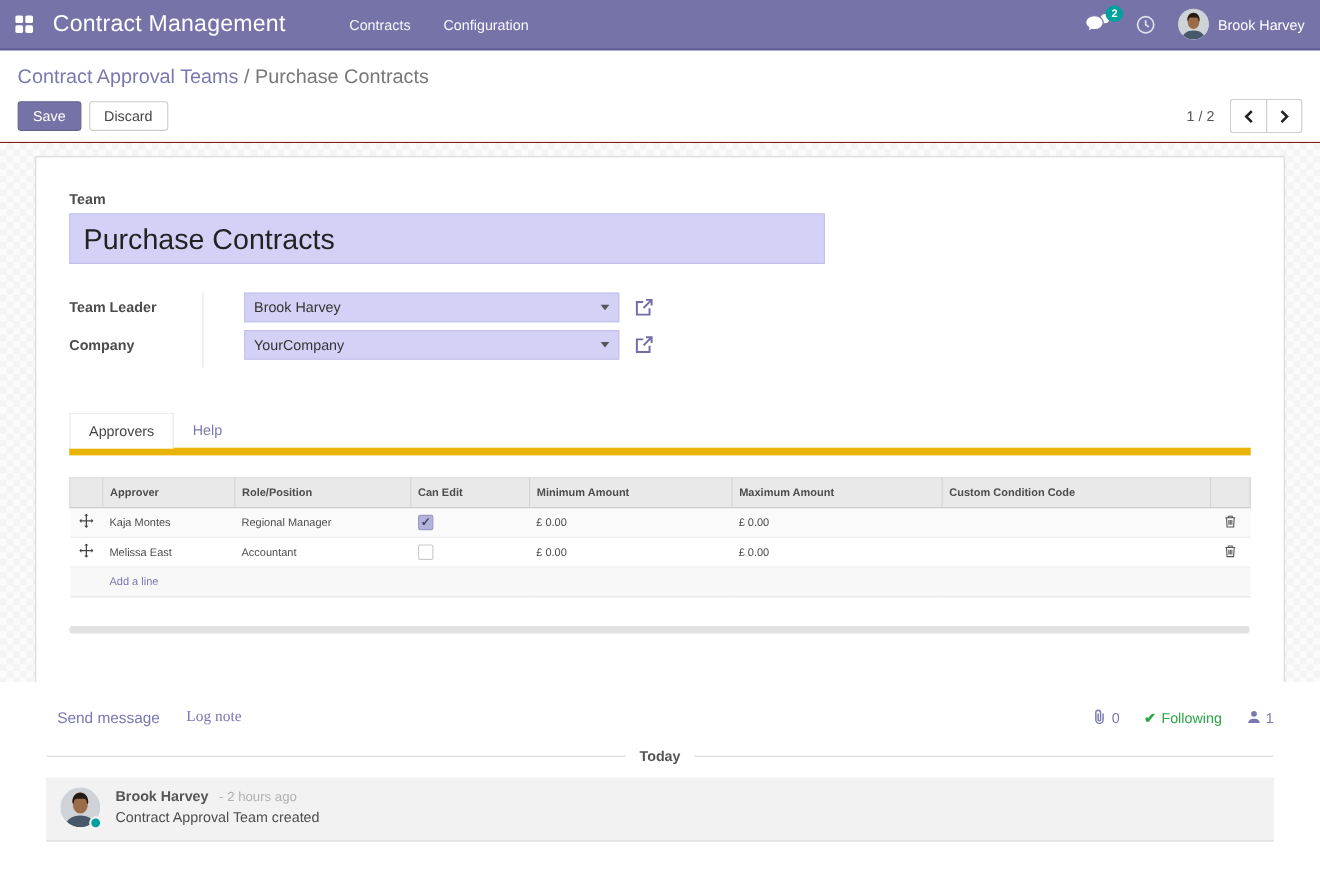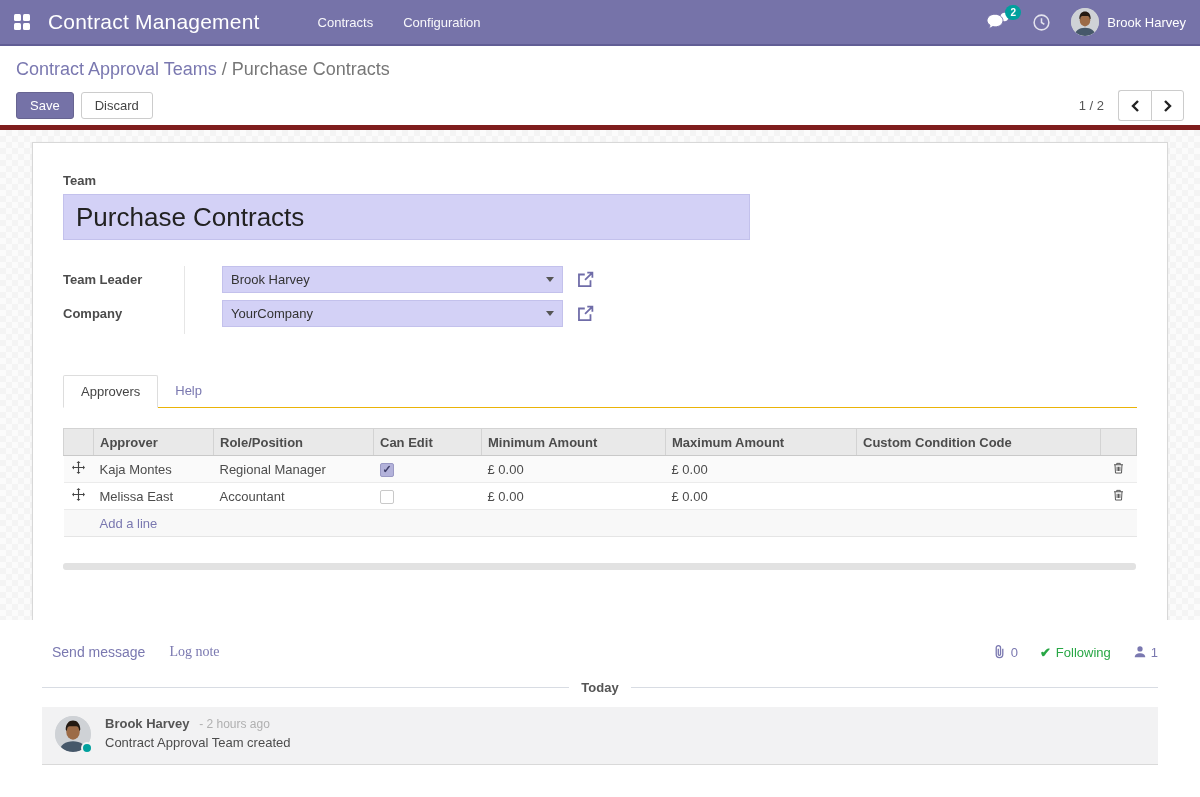--- a/index.html
+++ b/index.html
@@ -20,21 +20,21 @@
   .badge { position:absolute; top:-7px; right:-9px; background:#00a09d; color:#fff;
     font-size:10px; line-height:15px; min-width:16px; text-align:center;
     border-radius:8px; padding:0 3px; font-weight:bold; }
   .clock-wrap { color:rgba(255,255,255,.8); cursor:pointer; display:flex; }
   .user-wrap { display:flex; align-items:center; gap:8px; cursor:pointer; }
   .avatar-sm { width:28px; height:28px; border-radius:50%; overflow:hidden; background:#cfd2d6; }
   .user-name { font-size:13px; color:#fff; }
 
   
   .control-panel { background:#fff; padding:13px 16px 0 16px; height:84px;
-    border-bottom:5px solid #7f1d1d; }
+    border-bottom:1px solid #7f1d1d; }
   .breadcrumb { font-size:18px; color:#777; }
   .breadcrumb .bc-link { color:#7a78b0; cursor:pointer; }
   .cp-row { display:flex; align-items:center; margin-top:10px; }
   .btn { font-size:13px; padding:5px 13px; border-radius:3px; cursor:pointer; border:1px solid transparent; }
   .btn-save { background:#7572a7; border-color:#676491; color:#fff; margin-right:7px; }
   .btn-discard { background:#fff; border-color:#ccc; color:#444; }
   .pager { margin-left:auto; display:flex; align-items:center; gap:14px; }
   .pager-count { font-size:13px; color:#555; }
   .pager-btns { display:flex; }
   .pager-btn { width:33px; height:31px; background:#fff; border:1px solid #ccc; cursor:pointer;
@@ -57,28 +57,28 @@
   .group-labels { width:122px; border-right:1px solid #e6e6e6;text-align:right; }
   .group-fields { padding-left:37px; }
   .g-row { height:27px; margin-bottom:7px; display:flex; align-items:center; }
   .dd { width:341px; height:27px; background:#d3d1f6; border:1px solid #c3c1ec;
     display:flex; align-items:center; font-size:13px; color:#333; padding:0 8px; cursor:pointer; }
   .dd .caret { margin-left:auto; width:0; height:0; border-left:4px solid transparent;
     border-right:4px solid transparent; border-top:5px solid #555; }
   .ext-link { color:#6f6ca8; margin-left:13px; display:flex; cursor:pointer; }
 
   
-  .tabs { margin-top:40px; display:flex; border-bottom:1px solid #eab308; }
+  .tabs { margin-top:40px; display:flex; border-bottom:7px solid #eab308; }
   .tab { font-size:13px; padding:8px 17px; cursor:pointer; position:relative; top:1px; }
   .tab.active { background:#fff; border:1px solid #ddd; border-bottom:1px solid #fff;
     border-radius:2px 2px 0 0; color:#444; }
   .tab.inactive { color:#7a78b0; }
 
   
-  table.o-list { margin-top:20px; width:1073px; border-collapse:collapse; table-layout:fixed; font-size:13px; }
+  table.o-list { margin-top:20px; width:1073px; border-collapse:collapse; table-layout:fixed; font-size:10px; }
   table.o-list th { background:#e9e9e9; font-weight:bold; color:#4c4c4c; text-align:left;
     height:27px; padding:0 6px; border:1px solid #d3d3d3; border-bottom:1px solid #c9c9c9; cursor:pointer; }
   table.o-list th.num, table.o-list td.num { text-align:left; padding-right:12px; }
   table.o-list td { height:27px; padding:0 6px; border-bottom:1px solid #ebebeb; color:#4c4c4c; }
   tr.row-odd td { background:#fafafa; }
   td.handle-cell, td.trash-cell { text-align:center; color:#444; cursor:pointer; }
   .checkbox { display:inline-block; width:14px; height:14px; border:1px solid #c9c9c9;
     border-radius:2px; background:#fff; vertical-align:middle; cursor:pointer; position:relative; }
   .checkbox.checked { background:#b3b2da; border-color:#9a99c4; }
   .checkbox.checked::after { content:"✓"; position:absolute; left:2px; top:-1px;

